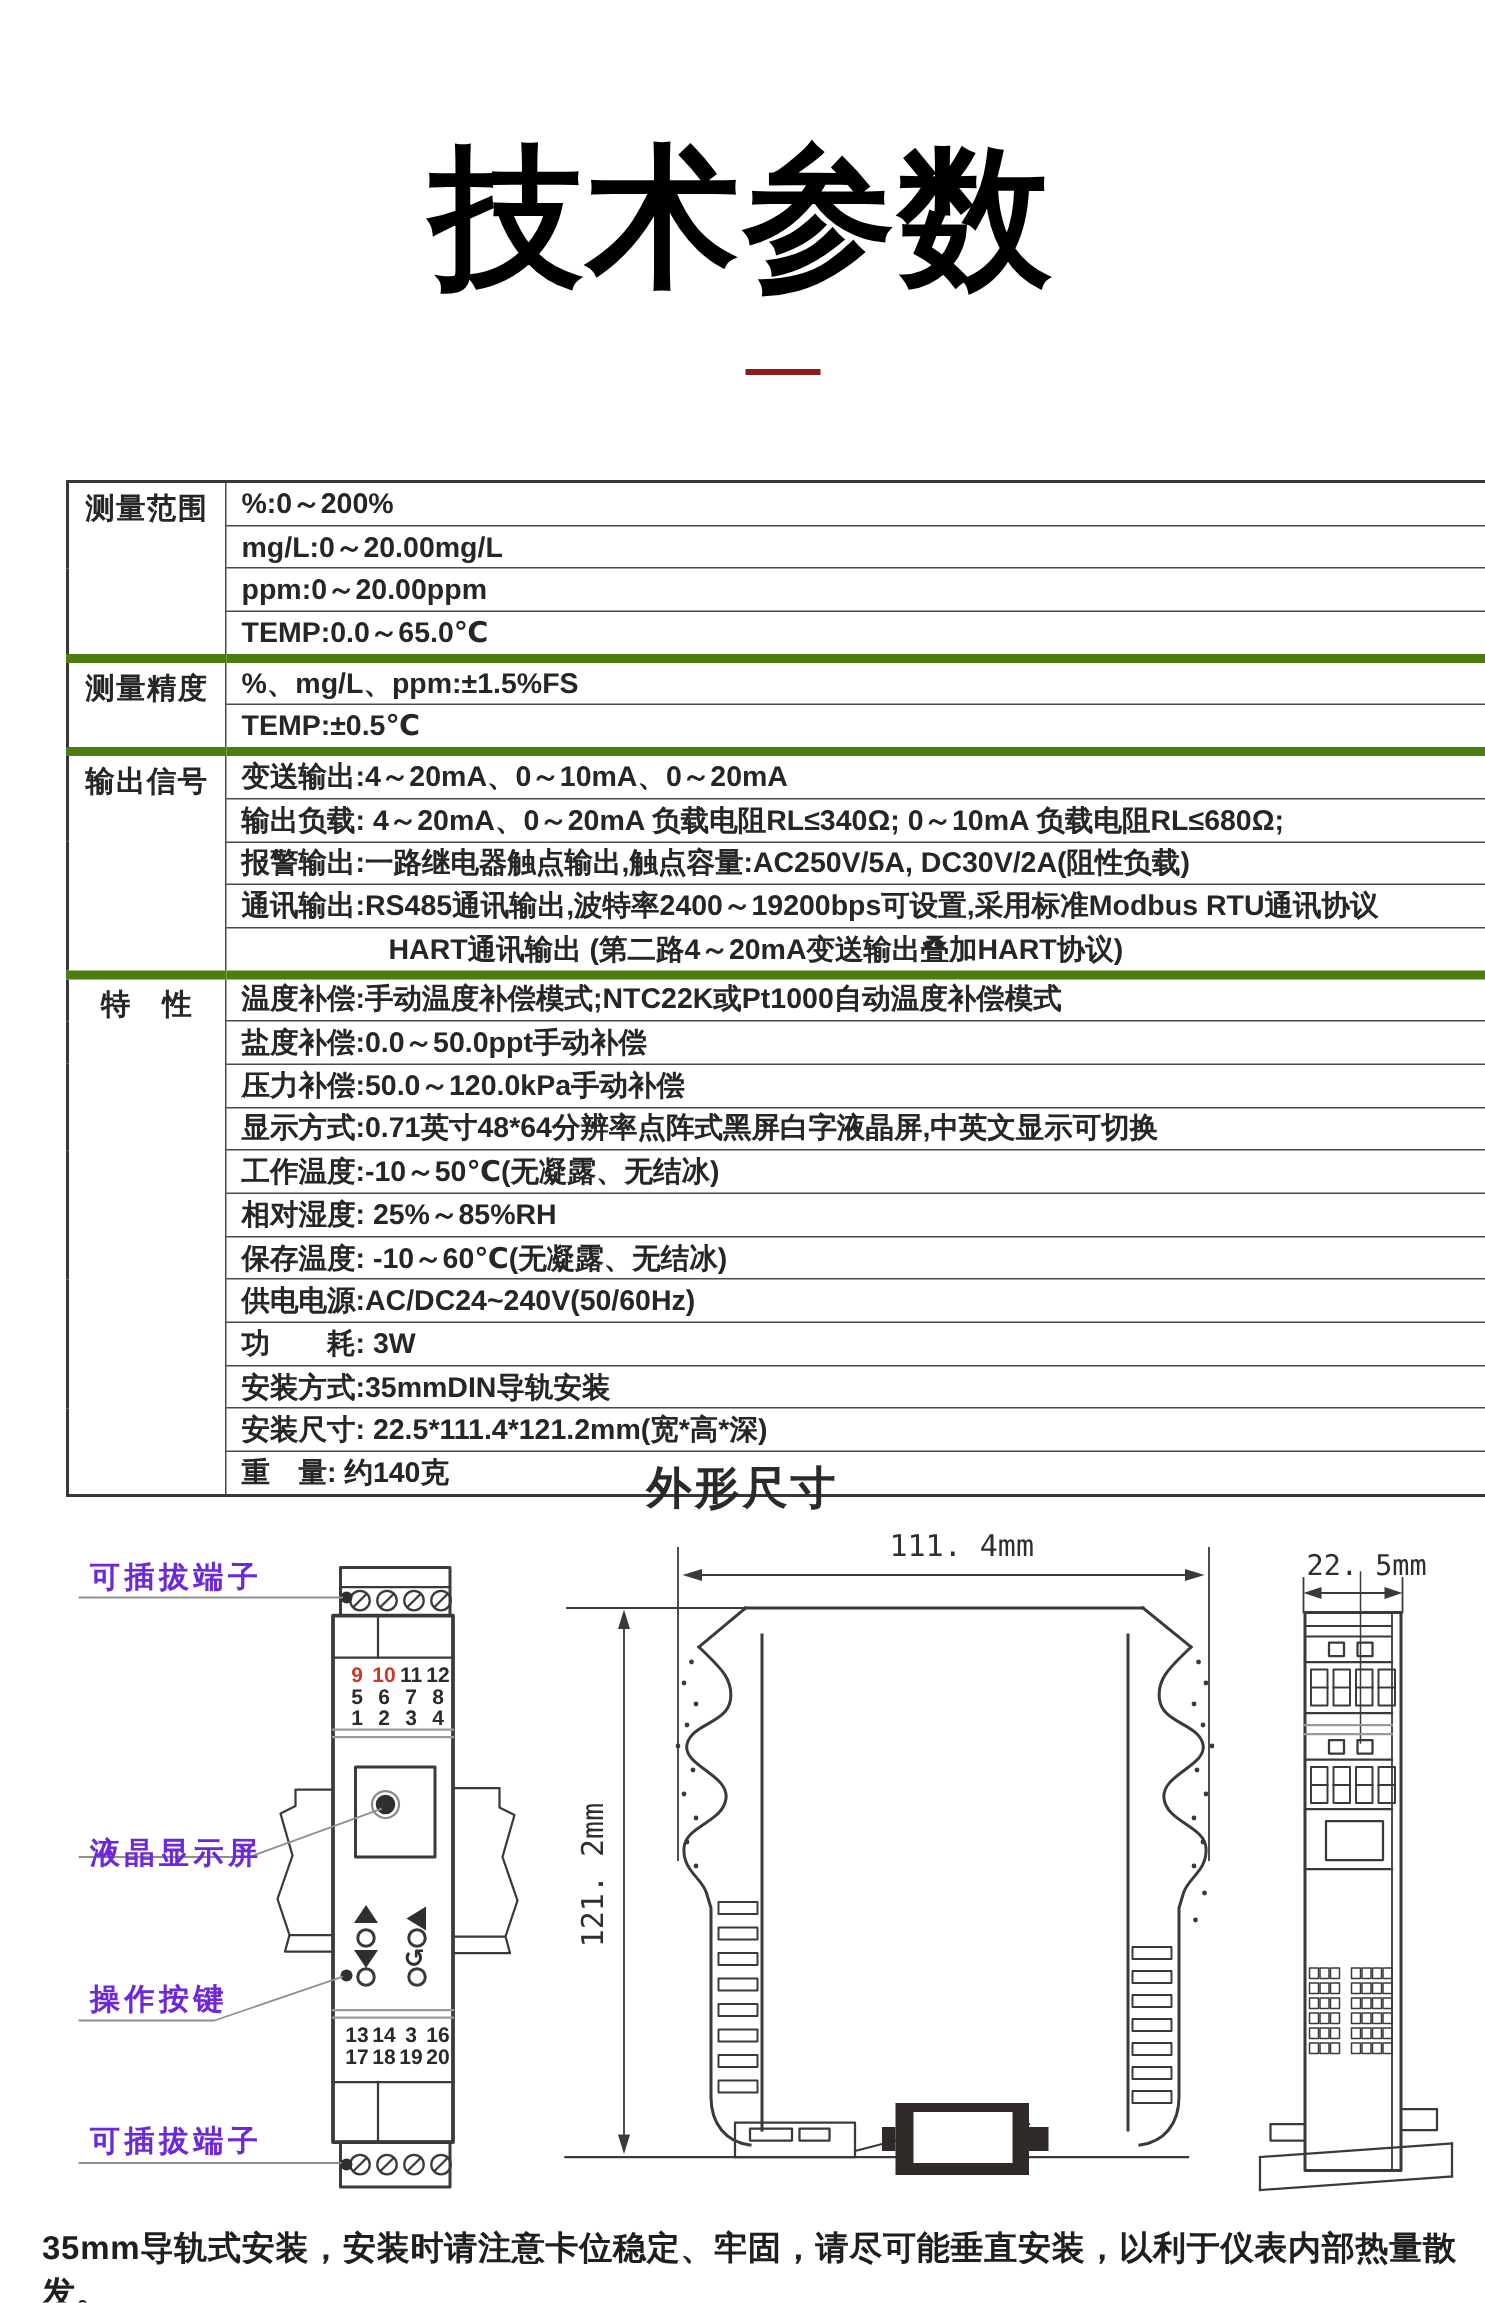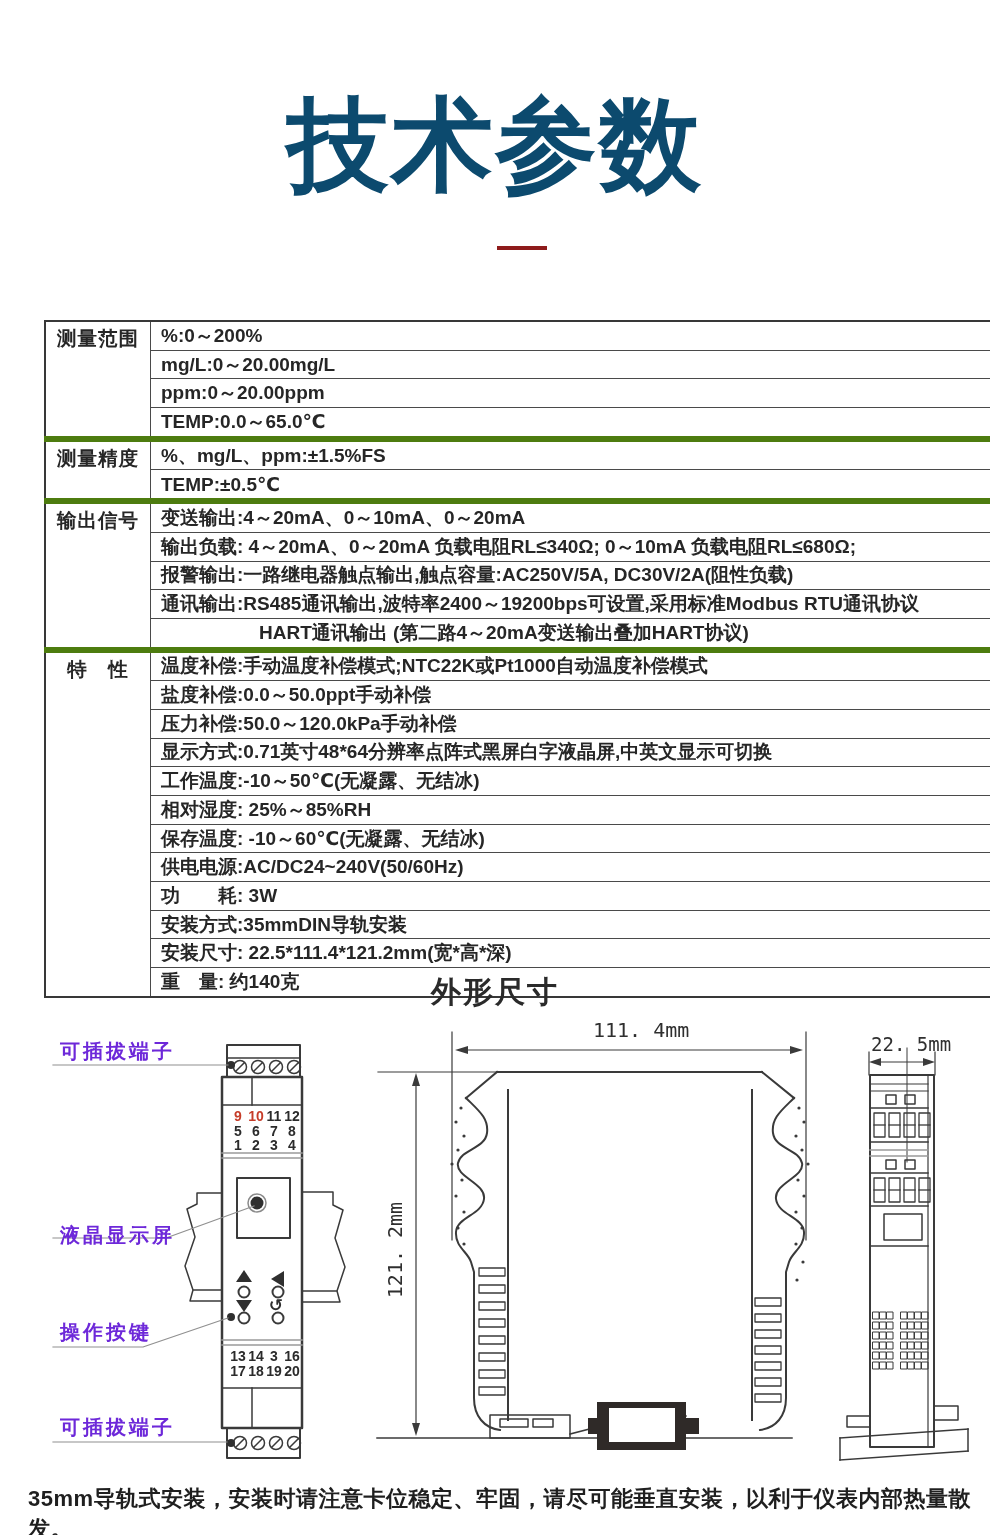--- a/index.html
+++ b/index.html
@@ -2,21 +2,21 @@
 <html><head>
 <meta charset="utf-8">
 <style>
   html,body{margin:0;padding:0;background:#ffffff;}
   body{width:990px;height:1535px;position:relative;overflow:hidden;
        font-family:"Liberation Sans","DejaVu Sans",sans-serif;color:#232323;}
   .abs{position:absolute;}
 
   
   .page-title{left:0;right:0;top:78px;height:135px;line-height:135px;text-align:center;
-    font-size:102px;font-weight:900;color:#0c4a6e;letter-spacing:2px;}
+    font-size:102px;font-weight:900;color:#000000;letter-spacing:2px;}
   .title-underline{left:497px;top:246px;width:50px;height:4px;background:#8e1b1b;}
 
   
   .spec-table{left:44px;top:320px;width:990px;border-collapse:collapse;table-layout:fixed;}
   .spec-table td{border:1px solid #4a4a4a;height:27.7px;font-size:19px;font-weight:600;
     padding:0 0 0 10px;white-space:pre;overflow:hidden;color:#262626;}
   .spec-table{border:2px solid #383838;}
   .spec-table td.lbl{width:104px;text-align:center;vertical-align:top;padding:3px 0 0 0;
     font-size:19.5px;font-weight:700;letter-spacing:1px;}
   .spec-table tr.sec-top td{border-top:6px solid #4d7c0f;}

